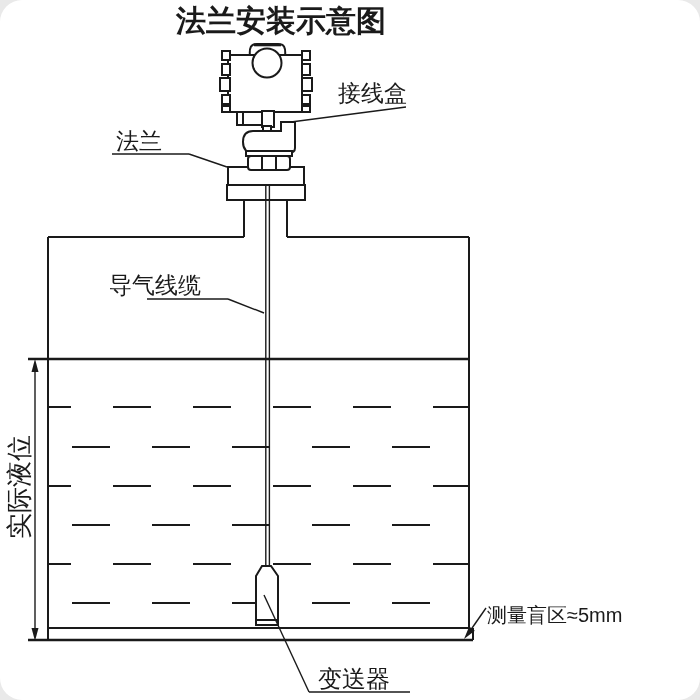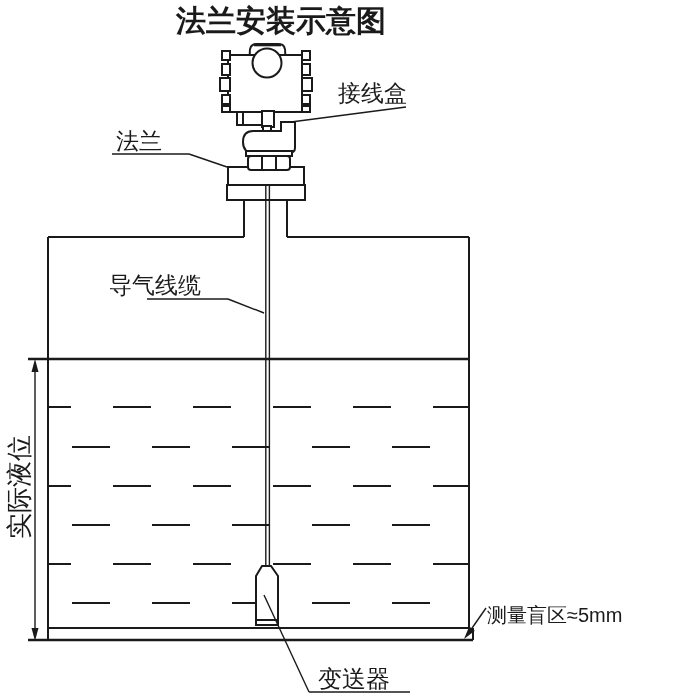--- a/index.html
+++ b/index.html
@@ -1,20 +1,21 @@
 <!DOCTYPE html>
 <html style="--line: #1a1a1a; --bg: #ffffff;"><head>
 <meta charset="utf-8">
 <style>
   :root { --line:#1a1a1a; --bg:#ffffff; }
   html,body { margin:0; padding:0; background:#e9e9e9; }
   .canvas {
     width:700px; height:700px; margin:0 auto; background:var(--bg);
     position:relative; overflow:hidden;
     font-family:"Liberation Sans", sans-serif;
+    border-radius:22px;
   }
   svg { display:block; }
   .ln   { stroke:var(--line); stroke-width:2; fill:none; }
   .thin { stroke:var(--line); stroke-width:1.4; fill:none; }
   .bold { stroke:var(--line); stroke-width:2.6; fill:none; }
   .fw   { fill:#ffffff; stroke:var(--line); stroke-width:2; }
   .fill { fill:var(--line); stroke:none; }
   .dash { stroke:var(--line); stroke-width:2; fill:none; stroke-dasharray:38 42; }
   .txt  { fill:var(--line); font-family:"Liberation Sans", sans-serif; font-weight:500; }
   .title{ font-size:30px; font-weight:600; }

